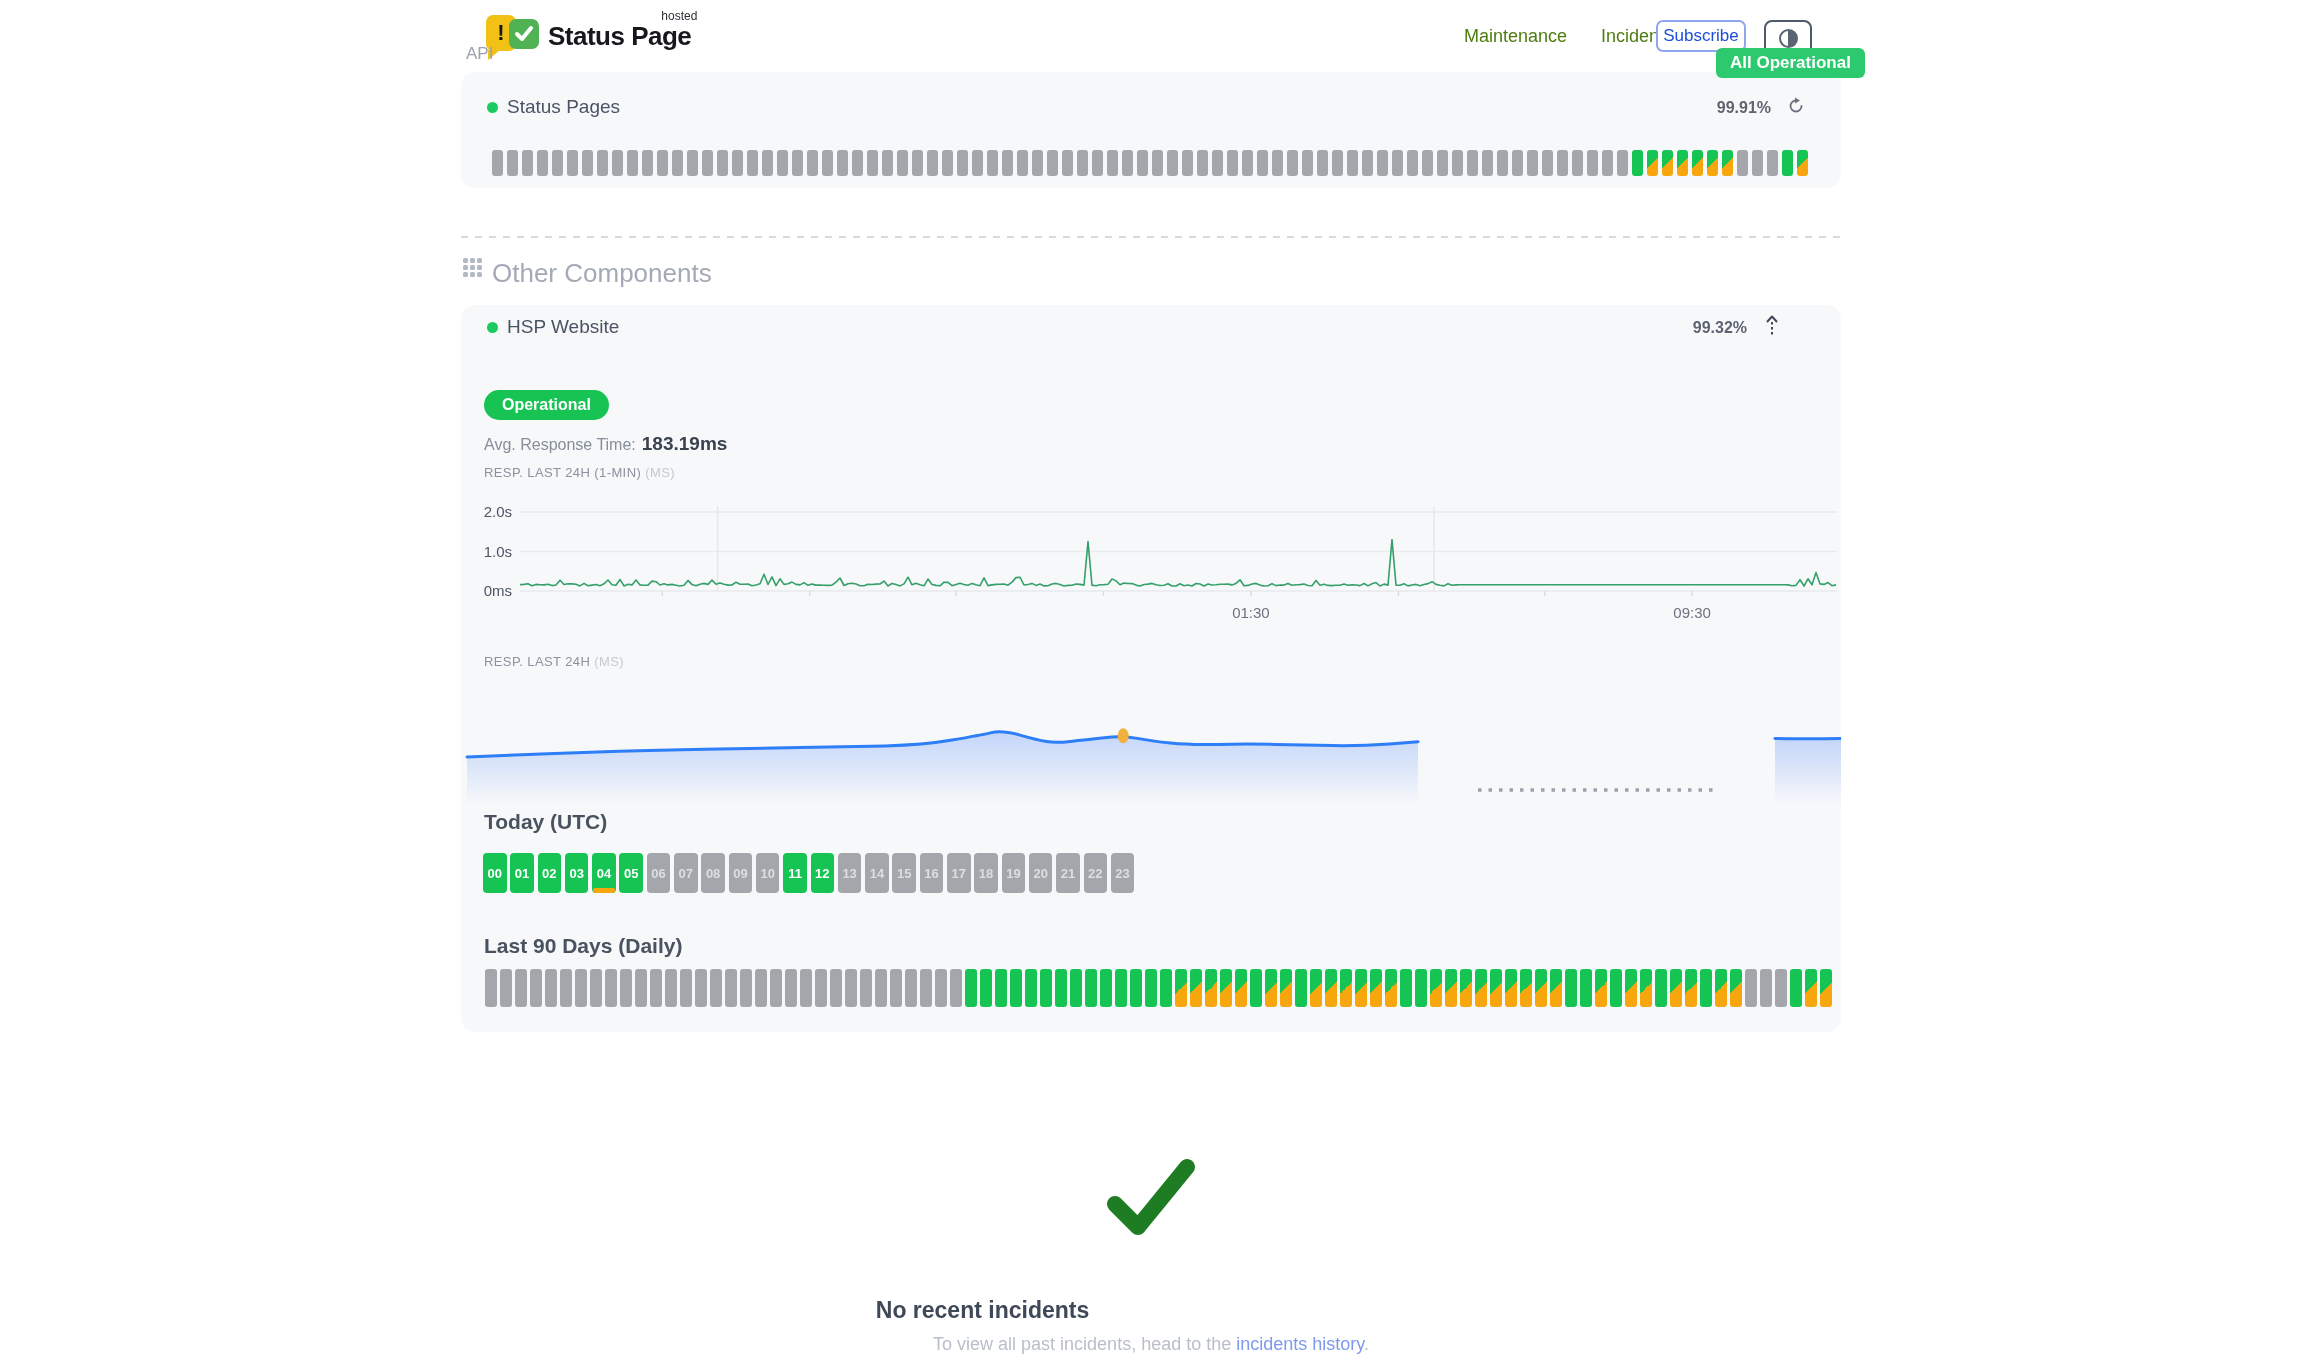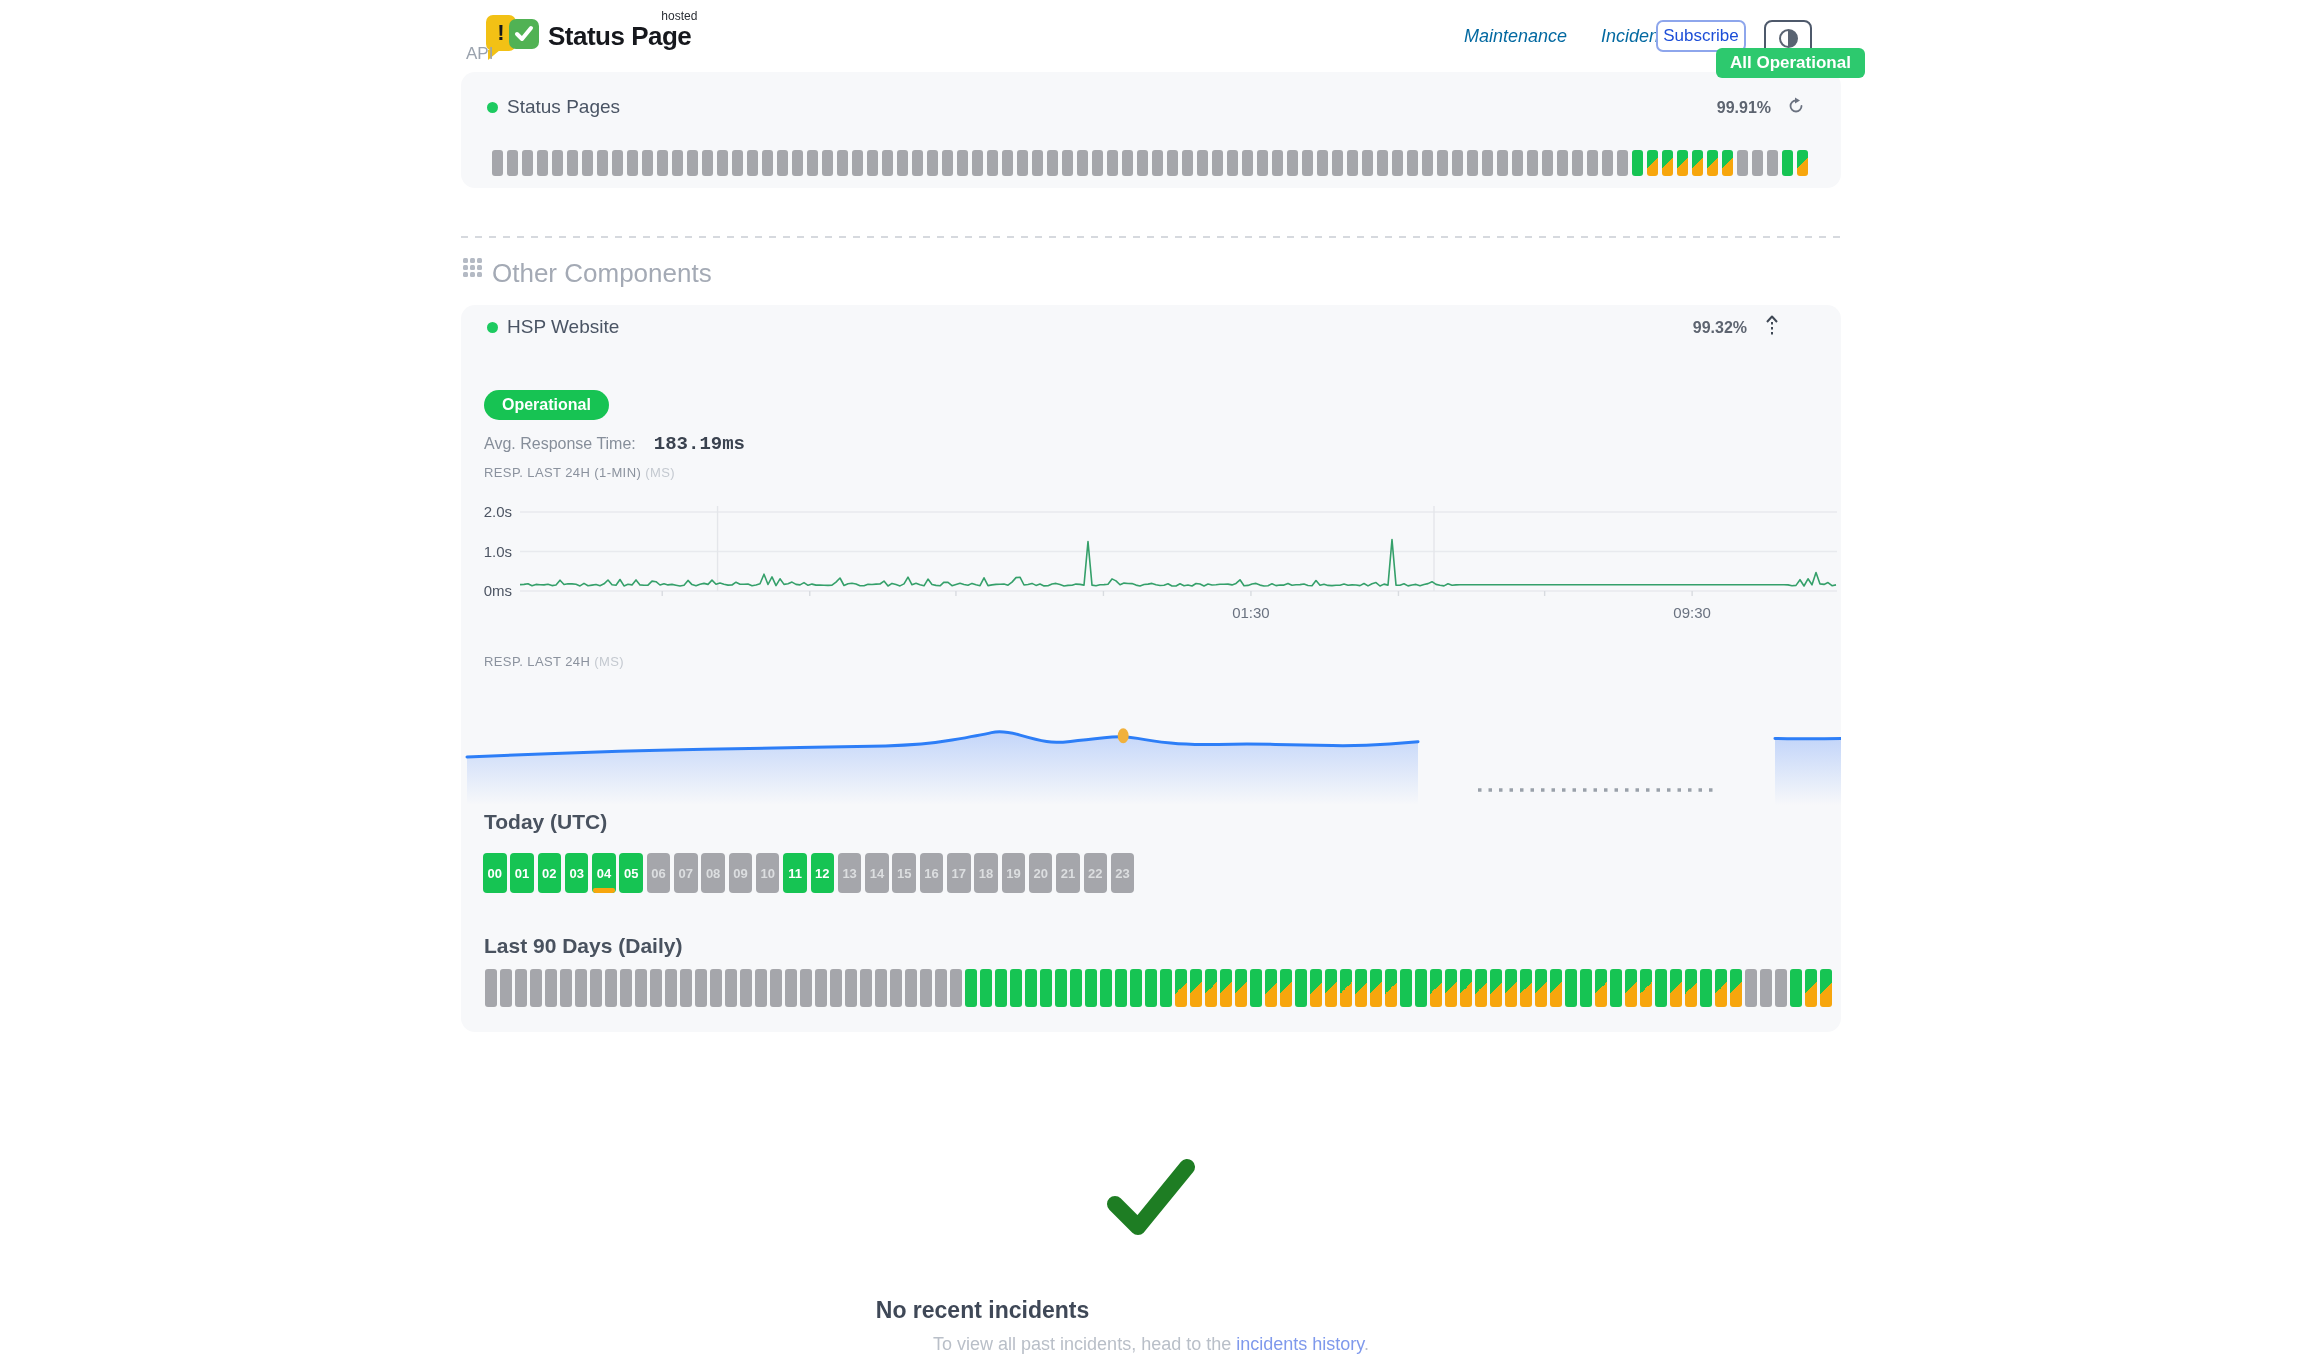--- a/index.html
+++ b/index.html
@@ -13,21 +13,21 @@
   
   .logo { left:486px; top:10px; height:52px; display:flex; align-items:center; }
   .logo-icon { position:relative; width:56px; height:46px; }
   .bubble { position:absolute; left:0; top:2px; width:30px; height:36px; background:#f2c115; border-radius:7px;
             display:flex; align-items:center; justify-content:center; color:#15181d; font-weight:800; font-size:22px; }
   .bubble:after { content:""; position:absolute; left:2px; bottom:-9px; width:0; height:0;
             border-left:12px solid #f2c115; border-bottom:10px solid transparent; }
   .checksq { position:absolute; left:23px; top:6px; width:30px; height:30px; background:#51b254; border-radius:7px; }
   .brand { position:relative; margin-left:6px; font-size:26px; font-weight:800; color:#16181d; letter-spacing:-0.5px; }
   .brand .sup { position:absolute; right:-6px; top:-12px; font-size:12px; font-weight:500; color:#2a2e35; letter-spacing:0; }
-  .nav { left:1464px; top:26px; display:flex; gap:34px; font-size:18px; color:#0369a1;font-style:italic; }
+  .nav { left:1464px; top:26px; display:flex; gap:34px; font-size:18px; color:#4d7c0f; }
   .nav span { cursor:pointer; }
   .btn-subscribe { left:1656px; top:20px; width:90px; height:32px; border:2px solid #8ea6ec; border-radius:7px;
     background:#fff; color:#1d4ed8; font-size:17px; display:flex; align-items:center; justify-content:center;text-align:center; }
   .btn-toggle { left:1764px; top:20px; width:48px; height:36px; border:2px solid #4e596b; border-radius:8px;
     background:#fff; display:flex; align-items:center; justify-content:center; }
   .half-circle { width:19px; height:19px; border:2px solid #5a6472; border-radius:50%;
     background:linear-gradient(90deg, transparent 50%, #5a6472 50%); }
   .badge-all { left:1716px; top:48px; height:30px; padding:4px 14px; background:#2dc96e; border-radius:6px;
     color:#fff; font-size:17px; font-weight:600; display:flex; align-items:center; z-index:5; }
   .chevron-up { left:1824px; top:50px; }
@@ -52,21 +52,21 @@
   .bars { display:flex; }
   .bar { width:11px; height:26px; border-radius:3px; margin-right:4px; flex:none; }
   .bar.nodata { background:#a5a6ab; }
   .bar.up { background:#16c453; }
   .bar.degraded { background:linear-gradient(135deg,#16c453 50%,#f7a60d 50%); }
   .bars90 .bar { width:12px; height:38px; margin-right:3px; }
 
   .badge-operational { left:23px; top:85px; height:30px; padding:0 18px; background:#17c353; border-radius:15px;
     color:#fff; font-size:16px; font-weight:700; display:flex; align-items:center; }
   .avg-line { left:23px; top:128px; font-size:16px; color:#868e9a; }
-  .avg-line b { font-size:19px; color:#3a424f; font-weight:700; margin-left:18px;font-family:Liberation Mono, monospace; }
+  .avg-line b { font-size:19px; color:#3a424f; font-weight:700; margin-left:6px; }
   .chart-label { font-size:13px; color:#8b929e; letter-spacing:0.4px; }
   .chart-label .unit { color:#c4c9d0; }
 
   .today-head, .last90-head { font-size:21px; color:#49525f; font-weight:600; }
 
   .hours { left:22px; top:548px; display:flex; }
   .hourbox { position:relative; width:23.5px; height:40px; border-radius:4px; margin-right:3.8px;
     display:flex; align-items:center; justify-content:center; font-size:13px; font-weight:600; flex:none; overflow:hidden; }
   .hourbox.up { background:#16c453; color:#ffffff; }
   .hourbox.nodata { background:#a5a6ab; color:#dcdee0; }

